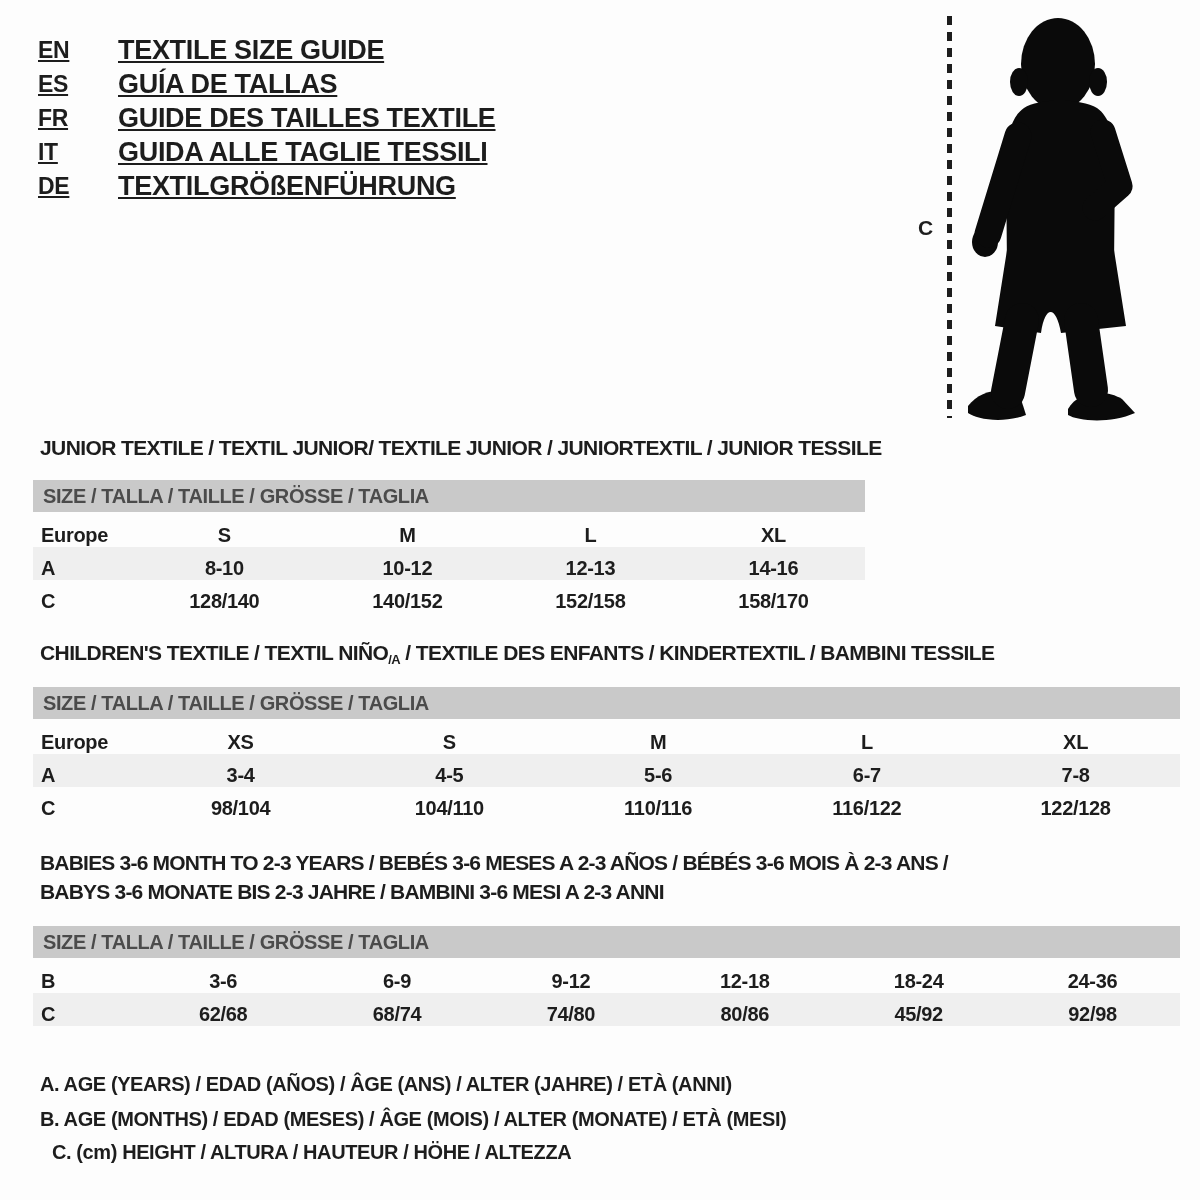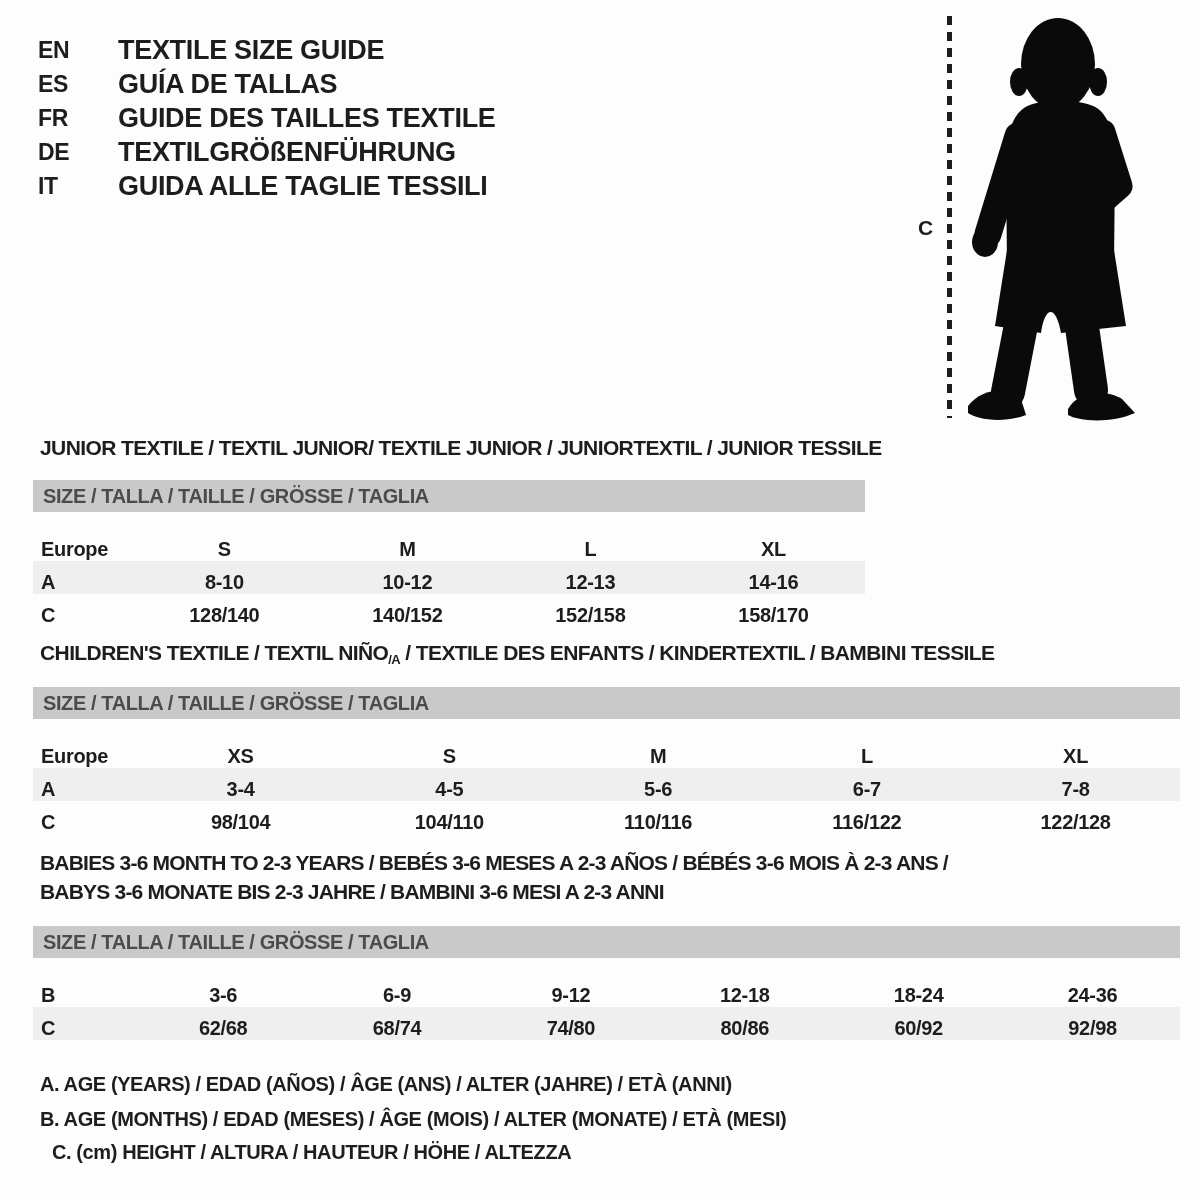--- a/index.html
+++ b/index.html
@@ -3,41 +3,41 @@
 <meta charset="utf-8">
 <style>
   html,body{margin:0;padding:0;}
   body{font-family:"Liberation Sans",sans-serif;}
   .page{
     position:relative;width:1200px;height:1200px;overflow:hidden;
     background:var(--page-bg,#fdfdfd);color:var(--text,#1d1d1d);
     font-weight:700;
   }
   
-  .lang-block{position:absolute;left:38px;top:33px;}
+  .lang-block{position:absolute;left:38px;top:33px;text-decoration:underline;}
   .lang-row{display:flex;height:34px;align-items:center;}
   .lang-code{width:80px;font-size:23px;letter-spacing:-0.3px;}
   .lang-title{font-size:27px;letter-spacing:-0.3px;white-space:nowrap;}
   
   .figure{position:absolute;left:900px;top:0;width:260px;height:430px;}
   .c-label{position:absolute;left:18px;top:216px;font-size:21px;}
   .dashed-line{
     position:absolute;left:47px;top:16px;width:5px;height:402px;
     background:repeating-linear-gradient(to bottom,var(--text,#1d1d1d) 0 9px,transparent 9px 16px);
   }
   .toddler{position:absolute;left:62px;top:12px;width:178px;height:410px;color:var(--silhouette,#0a0a0a);}
   
   .sec-heading{position:absolute;left:40px;font-size:21px;letter-spacing:-0.6px;white-space:nowrap;}
   .sec-heading .sub{font-size:13px;vertical-align:-4px;}
   .babies-h{letter-spacing:-0.8px;}
   .size-table{position:absolute;left:33px;}
   .t-header{
     height:32px;line-height:32px;padding-left:10px;font-size:20px;letter-spacing:-0.4px;
     background:var(--table-header-bg,#c9c9c9);color:var(--table-header-text,#4b4b4b);
-    margin-bottom:16px;
+    margin-bottom:2px;
   }
   .t-row{display:flex;height:33px;align-items:flex-end;font-size:20px;letter-spacing:-0.3px;}
   .t-row.alt{background:var(--row-alt-bg,#efefef);}
   .t-row .label{padding-left:8px;box-sizing:border-box;}
   .t-row .val{text-align:center;}
   .junior-table{width:832px;}
   .junior-table .label{width:12%;}
   .junior-table .val{width:22%;}
   .children-table,.babies-table{width:1147px;}
   .children-table .label{width:9%;}
@@ -59,26 +59,26 @@
     </div>
     <div class="lang-row">
       <span class="lang-code">ES</span>
       <span class="lang-title">GUÍA DE TALLAS</span>
     </div>
     <div class="lang-row">
       <span class="lang-code">FR</span>
       <span class="lang-title">GUIDE DES TAILLES TEXTILE</span>
     </div>
     <div class="lang-row">
+      <span class="lang-code">IT</span>
+      <span class="lang-title">GUIDA ALLE TAGLIE TESSILI</span>
+    </div>
+    <div class="lang-row">
       <span class="lang-code">DE</span>
       <span class="lang-title">TEXTILGRÖßENFÜHRUNG</span>
-    </div>
-    <div class="lang-row">
-      <span class="lang-code">IT</span>
-      <span class="lang-title">GUIDA ALLE TAGLIE TESSILI</span>
     </div>
   </div>
 
   <div class="figure">
     <span class="c-label">C</span>
     <div class="dashed-line"></div>
     <svg class="toddler" viewBox="0 0 178 410" xmlns="http://www.w3.org/2000/svg">
       <g fill="currentColor" stroke="none">
         <ellipse cx="96" cy="52" rx="37" ry="46"></ellipse>
         <ellipse cx="57" cy="70" rx="9" ry="14"></ellipse>
@@ -165,21 +165,21 @@
       <span class="val">12-18</span>
       <span class="val">18-24</span>
       <span class="val">24-36</span>
     </div>
     <div class="t-row alt">
       <span class="label">C</span>
       <span class="val">62/68</span>
       <span class="val">68/74</span>
       <span class="val">74/80</span>
       <span class="val">80/86</span>
-      <span class="val">60/92</span>
+      <span class="val">45/92</span>
       <span class="val">92/98</span>
     </div>
   </div>
 
   <div class="legend-line" style="top:1108px;">B. AGE (MONTHS) / EDAD (MESES) / ÂGE (MOIS) / ALTER (MONATE) / ETÀ (MESI)</div>
   <div class="legend-line" style="top:1073px;">A. AGE (YEARS) / EDAD (AÑOS) / ÂGE (ANS) / ALTER (JAHRE) / ETÀ (ANNI)</div>
   <div class="legend-line" style="top:1141px;margin-left:12px;">C. (cm) HEIGHT / ALTURA / HAUTEUR / HÖHE / ALTEZZA</div>
 
 </div>
 

